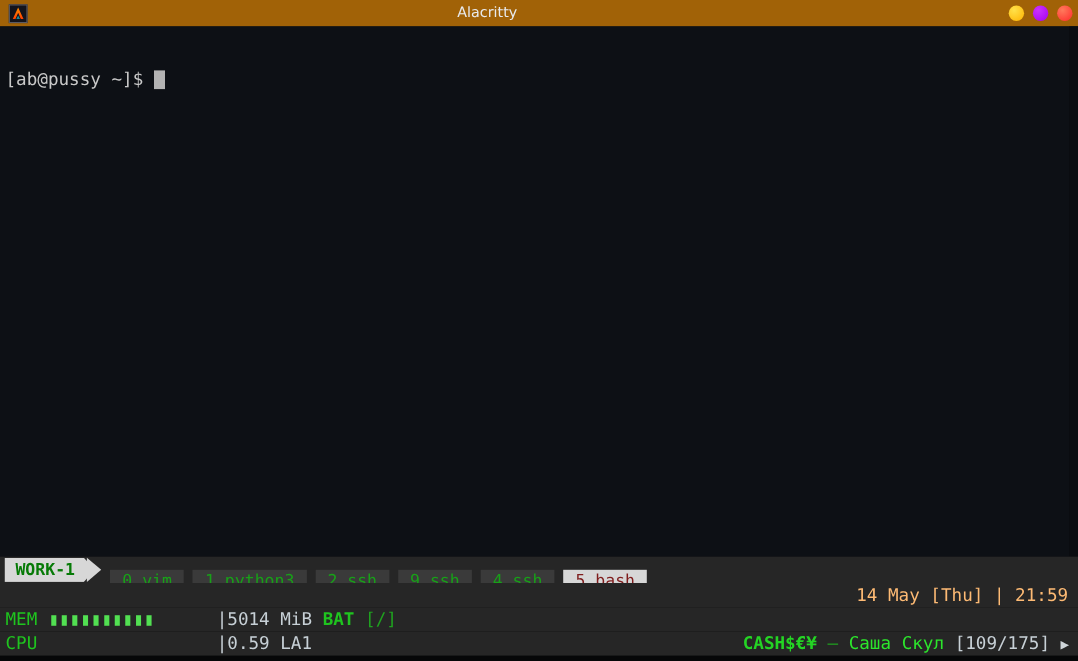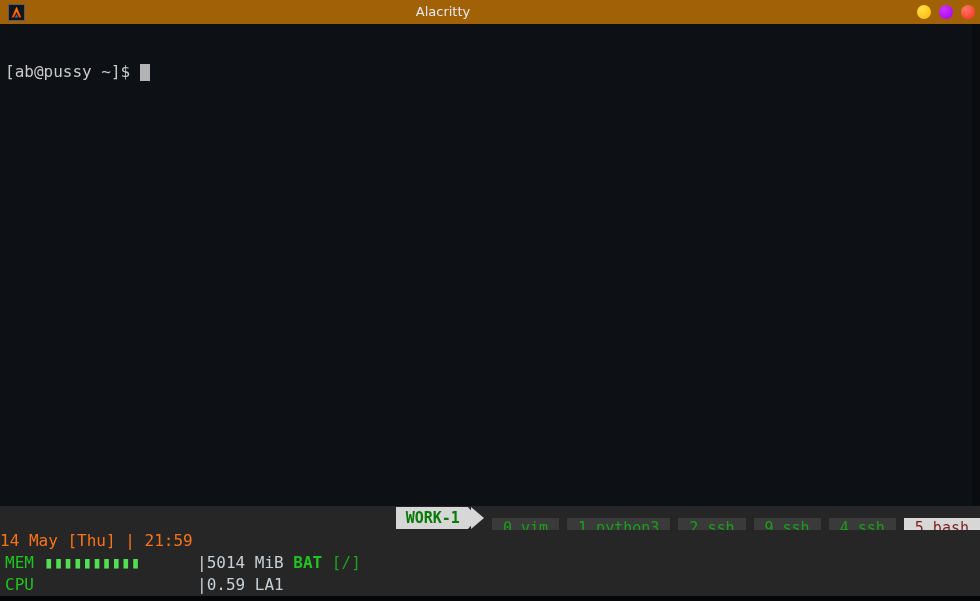--- a/index.html
+++ b/index.html
@@ -53,21 +53,21 @@
     display: inline-block; width: 10px; height: 17px;
     background: #b3b3b3; vertical-align: text-bottom; margin-left: 10px;
   }
 
   
   .statusbar {
     position: absolute; left: 0; top: 506px; width: 980px; height: 95px;
     background: #060708;
   }
   .row { width: 980px; background: #262626; position: relative; }
-  .row.windows { height: 24px; display: flex; align-items: center; justify-content: flex-end; }
+  .row.windows { height: 24px; display: flex; align-items: center; }
   .row.r22 { height: 22px; line-height: 22px; font-size: 16px; }
   .bottom-strip { height: 5px; background: #060708; }
 
   .session-seg {
     margin-left: 4px; height: 22px; line-height: 22px;
     background: #d7d7d7; color: #067a06; font-weight: bold; font-size: 15px;
     padding: 0 8px 0 10px;
     clip-path: polygon(0 0, calc(100% - 10px) 0, 100% 50%, calc(100% - 10px) 100%, 0 100%);
     padding-right: 18px;
   }
@@ -76,21 +76,21 @@
     border-top: 11px solid transparent; border-bottom: 11px solid transparent;
     border-left: 13px solid #d7d7d7;
   }
   .win-cell {
     margin-left: 8px; height: 21px; line-height: 21px;
     background: #3a3a3a; color: #18a018; font-size: 15px;
     padding: 0 11px; white-space: pre; margin-top: 20px;
   }
   .win-cell.active { background: #d7d7d7; color: #7f1d1d; }
 
-  .row.datetime-row { color: #f97316; text-align: left; padding-right: 9px; }
+  .row.datetime-row { color: #fdba74; text-align: right; padding-right: 9px; }
 
   .label-green { position: absolute; left: 5px; color: #1fc41f; font-weight: normal; }
   .mem-blocks { position: absolute; left: 44px; color: #52e052; letter-spacing: 0px; }
   .metric-val { position: absolute; left: 197px; color: #c7d0d6; white-space: pre; }
   .bat-label { color: #1fc41f; font-weight: bold; }
   .bat-value { color: #1fa11f; }
 
   .music { position: absolute; right: 8px; white-space: pre; }
   .music .cash { color: #24d424; font-weight: bold; }
   .music .dash { color: #1fa11f; }
@@ -146,16 +146,17 @@
 
   <div class="row r22">
     <span class="label-green">MEM</span>
     <span class="mem-blocks">▮▮▮▮▮▮▮▮▮▮</span>
     <span class="metric-val"><span>|5014 MiB </span><span class="bat-label">BAT</span><span class="bat-value"> [/]</span></span>
   </div>
 
   <div class="row r22">
     <span class="label-green">CPU</span>
     <span class="metric-val">|0.59 LA1</span>
+    <span class="music"><span class="cash">CASH$€¥</span><span class="dash"> — </span><span class="track">Саша Скул </span><span class="pos">[109/175] </span><span class="play">▶</span></span>
   </div>
 
   <div class="bottom-strip"></div>
 </div>
 
 </body></html>

